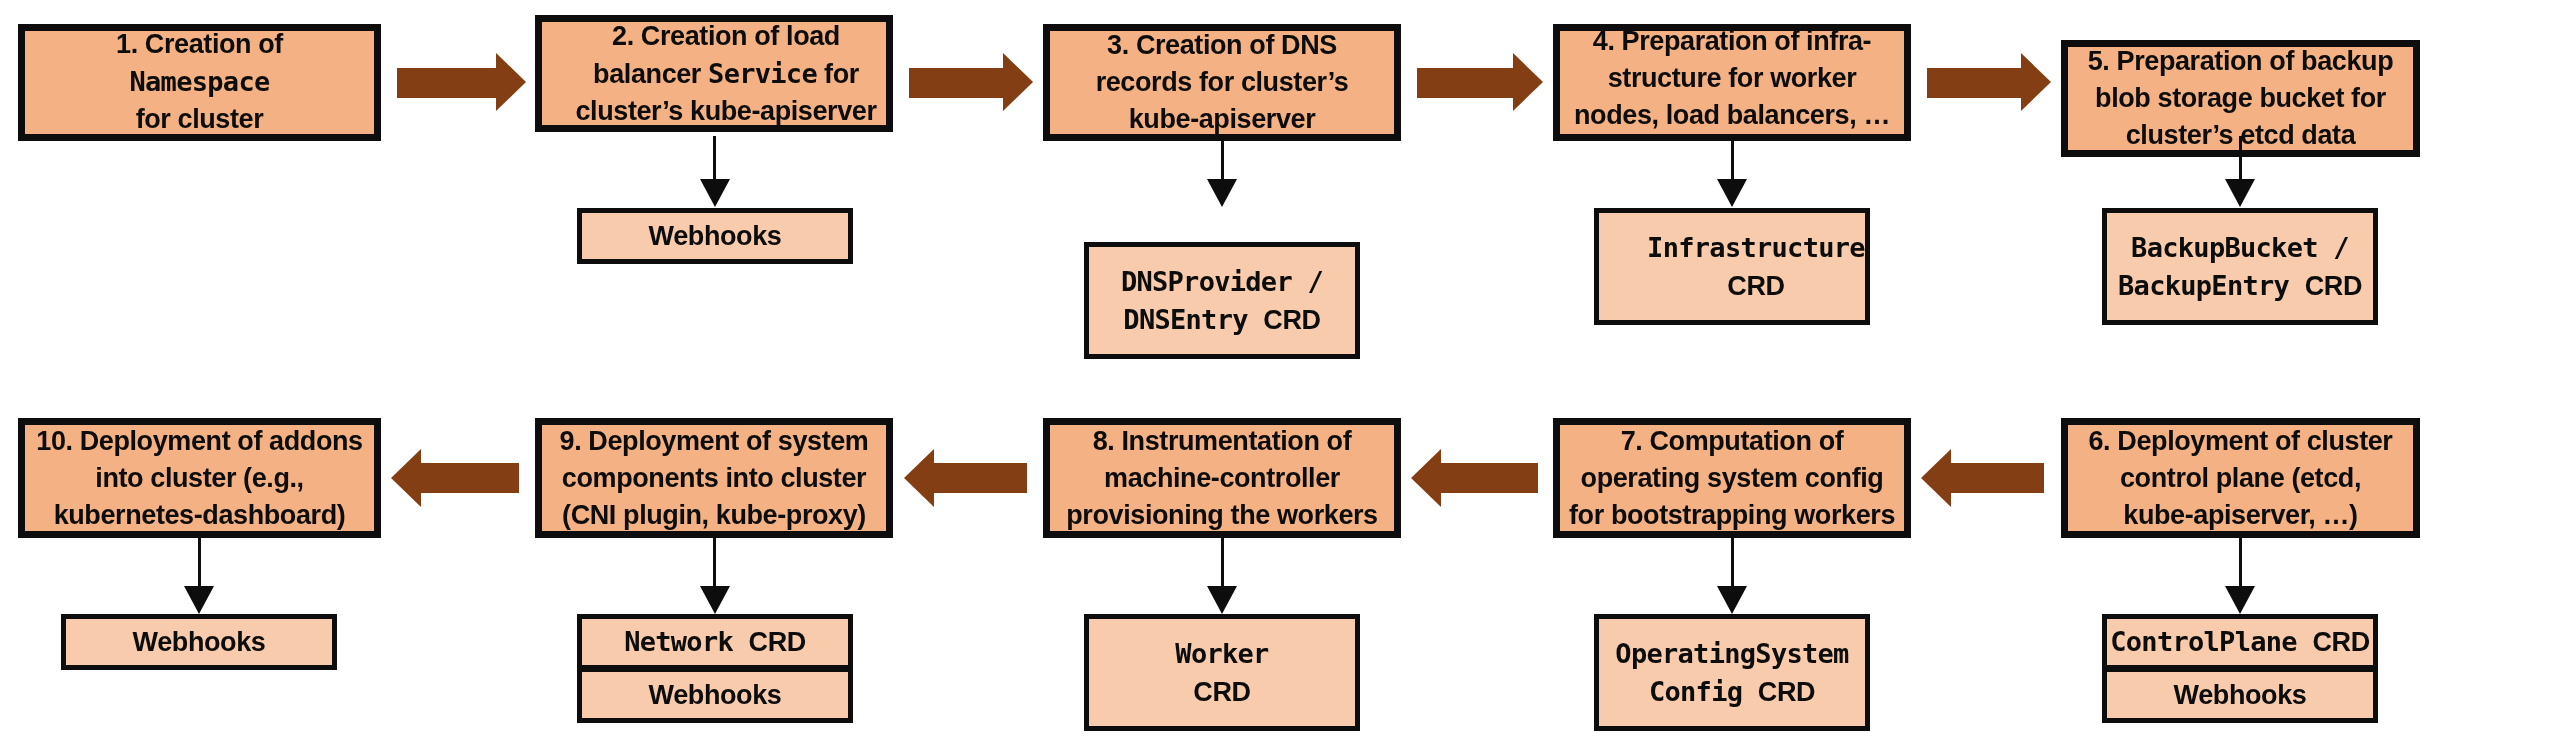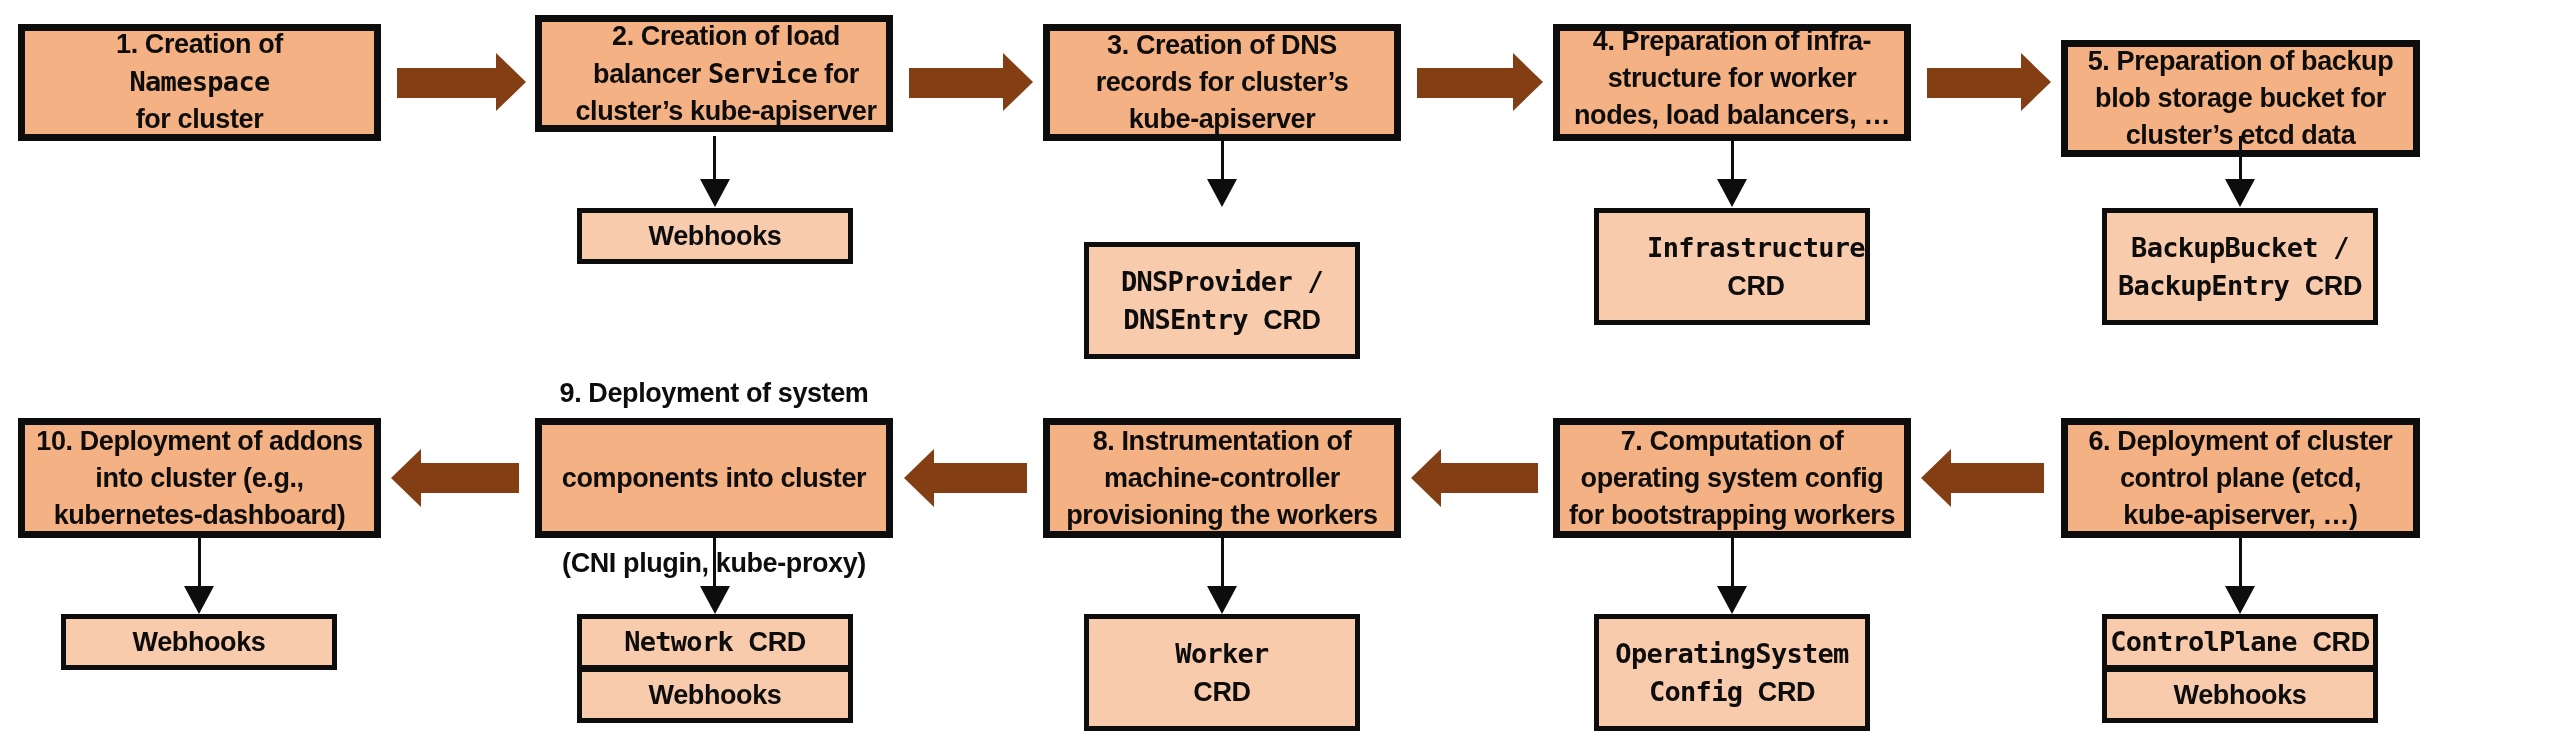--- a/index.html
+++ b/index.html
@@ -139,21 +139,21 @@
       <div class="ln"><span class="seg-s">8. Instrumentation of</span></div>
       <div class="ln"><span class="seg-s">machine-controller</span></div>
       <div class="ln"><span class="seg-s">provisioning the workers</span></div>
     </div>
     <div class="conn-line" style="left: 1221px; top: 533px; height: 53px;"></div>
     <div class="conn-head" style="left: 1207px; top: 586px;"></div>
     <div class="sub-box" style="left: 1084px; top: 614px; width: 276px; height: 117px;">
       <div class="ln"><span class="seg-m">Worker</span></div>
       <div class="ln"><span class="seg-s">CRD</span></div>
     </div>
-    <div class="main-box" style="left: 535px; top: 418px; width: 358px; height: 120px; gap: 48px;">
+    <div class="main-box" style="left: 535px; top: 418px; width: 358px; height: 120px;">
       <div class="ln"><span class="seg-s">9. Deployment of system</span></div>
       <div class="ln"><span class="seg-s">components into cluster</span></div>
       <div class="ln"><span class="seg-s">(CNI plugin, kube-proxy)</span></div>
     </div>
     <div class="conn-line" style="left: 713px; top: 533px; height: 53px;"></div>
     <div class="conn-head" style="left: 700px; top: 586px;"></div>
     <div class="sub-box" style="left: 577px; top: 614px; width: 276px; height: 56px;">
       <div class="ln"><span class="seg-m">Network </span><span class="seg-s">CRD</span></div>
     </div>
     <div class="sub-box" style="left: 577px; top: 667px; width: 276px; height: 56px;">

